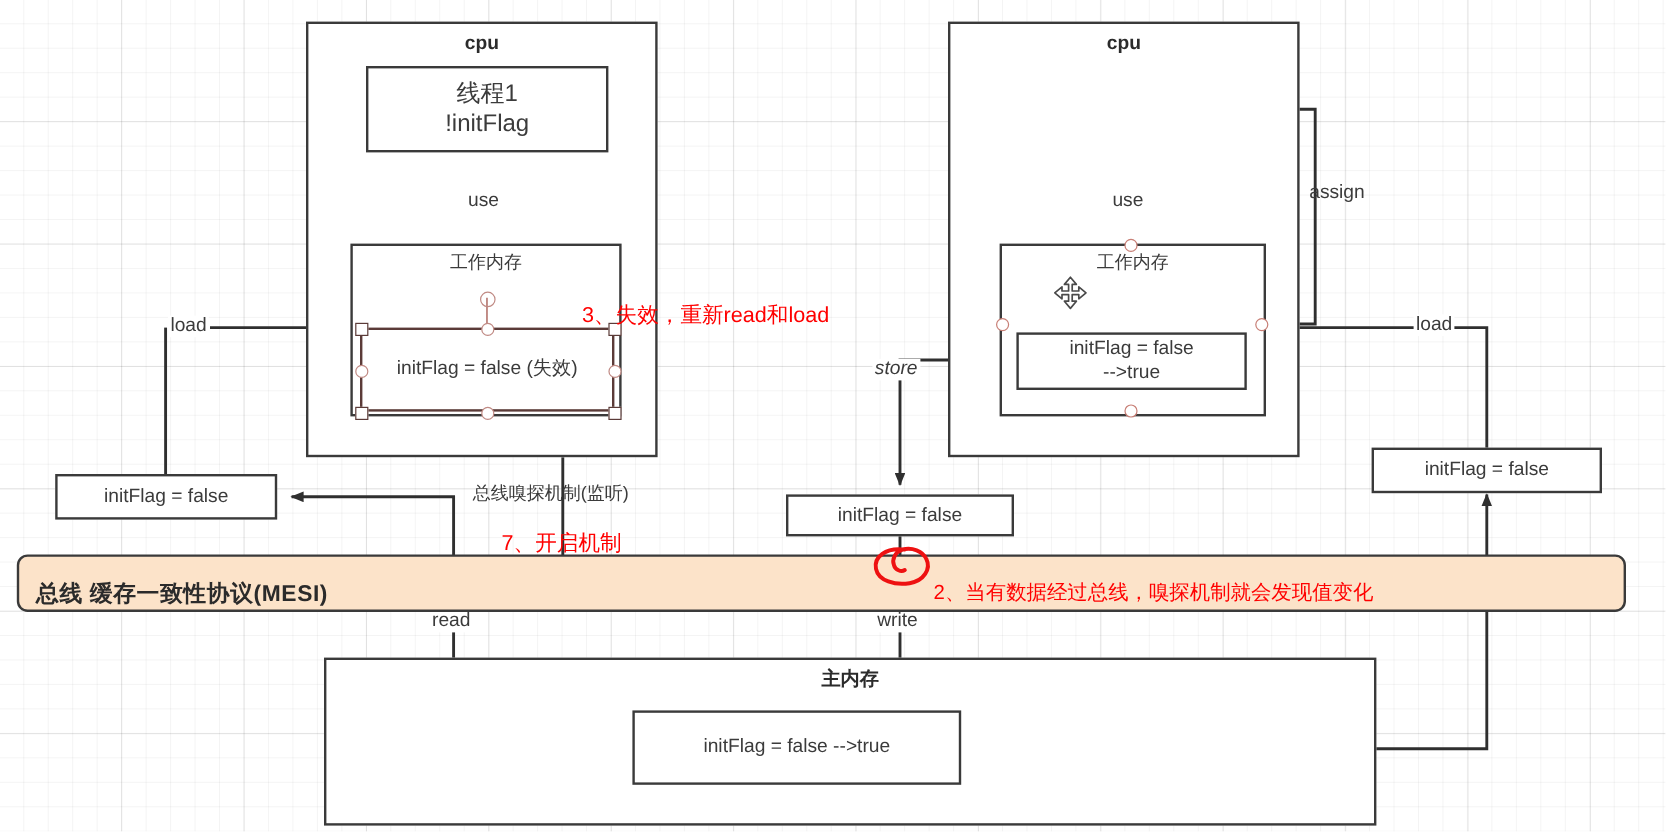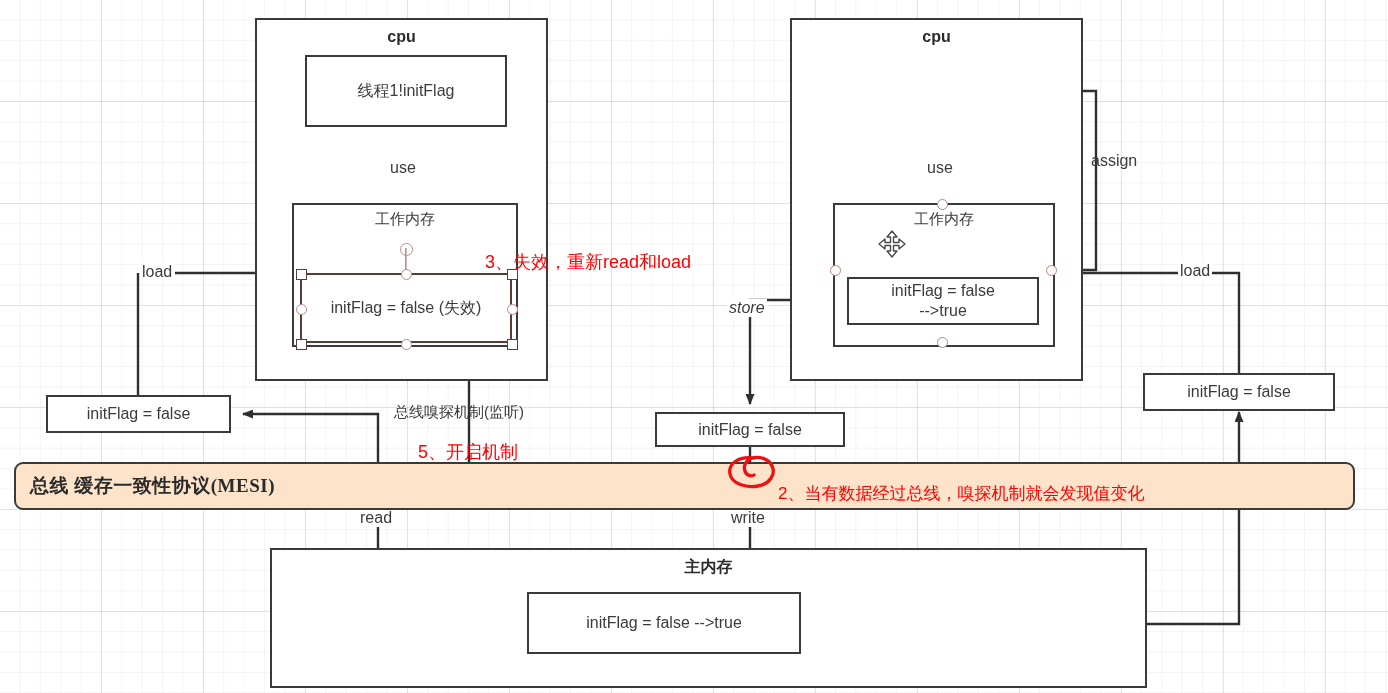--- a/index.html
+++ b/index.html
@@ -26,21 +26,21 @@
   .box.top{align-items:flex-start;}
   .lbl{
     position:absolute;background:#ffffff;padding:0 2px;white-space:nowrap;
     color:#3b3b3b;line-height:1.1;
   }
   .lbl.nobg{background:transparent;}
   .red{color:#ff0000;white-space:nowrap;position:absolute;background:transparent;}
   .bus{
     position:absolute;box-sizing:border-box;background:#fce3c9;
     border:2.6px solid #3a3a3a;border-radius:9px;
-    display:flex;align-items:center;font-family:Liberation Serif, serif;
+    display:flex;align-items:flex-end;
   }
   .bus-title{font-weight:bold;font-size:19px;color:#2b2b2b;margin-left:14px;letter-spacing:.5px;}
   .title{font-weight:bold;font-size:16px;color:#2b2b2b;width:100%;text-align:center;margin-top:7px;}
   .subtitle{font-size:15px;color:#3b3b3b;width:100%;text-align:center;margin-top:5px;}
   .hsq{position:absolute;width:9px;height:9px;background:#fff;border:1.5px solid #5b3b38;}
   .hci{position:absolute;width:9px;height:9px;border-radius:50%;background:#fff;border:1.5px solid #c08a84;}
   .rotci{position:absolute;width:11px;height:11px;border-radius:50%;background:#fff;border:1.6px solid #c08a84;}
   .anchor{position:absolute;width:9px;height:9px;border-radius:50%;background:#fff;border:1.6px solid #c87f76;}
 </style>
 </head>
@@ -79,21 +79,21 @@
       <path d="M1239,378 L1239,273 L1060,273" marker-end="url(#ar)"></path>
 
       <path d="M800,624 L1239,624 L1239,412" marker-end="url(#ar)"></path>
     </g>
   </svg>
 
   <div class="box top" style="left:255px;top:18px;width:293px;height:363px;">
     <div class="title">cpu</div>
   </div>
 
-  <div class="box" style="left:305px;top:55px;width:202px;height:72px;flex-direction:row;font-size:16px;">
+  <div class="box" style="left:305px;top:55px;width:202px;height:72px;flex-direction:column;font-size:20px;">
     <div>线程1</div>
     <div>!initFlag</div>
   </div>
   <div class="lbl" style="left:388px;top:159px;font-size:16px;">use</div>
 
   <div class="box top" style="left:292px;top:203px;width:226px;height:144px;">
     <div class="subtitle">工作内存</div>
   </div>
 
   <div class="box" style="left:300px;top:273px;width:212px;height:70px;font-size:16px;border-color:#5b3b38;">initFlag = false (失效)</div>
@@ -150,21 +150,21 @@
 
   <div class="bus" style="left:14px;top:462px;width:1341px;height:48px;">
     <span class="bus-title">总线  缓存一致性协议(MESI)</span>
   </div>
 
   <div class="box top" style="left:270px;top:548px;width:877px;height:140px;">
     <div class="title">主内存</div>
   </div>
   <div class="box" style="left:527px;top:592px;width:274px;height:62px;font-size:16px;">initFlag = false --&gt;true</div>
 
-  <div class="red" style="left:418px;top:440px;font-size:18px;">5、开启机制</div>
+  <div class="red" style="left:418px;top:440px;font-size:18px;">7、开启机制</div>
   <div class="red" style="left:778px;top:482px;font-size:17px;">2、当有数据经过总线，嗅探机制就会发现值变化</div>
   <div class="red" style="left:485px;top:250px;font-size:18px;">3、失效，重新read和load</div>
 
   <svg style="position:absolute;left:724px;top:452px;width:58px;height:40px;" viewBox="0 0 58 40">
     <path d="M30 6 C14 4 4 12 6 22 C8 32 22 36 34 34 C46 32 52 22 48 14 C45 7 36 4 28 6 C22 8 19 14 21 19 C22 23 27 25 30 23" fill="none" stroke="#ee1111" stroke-width="3.3" stroke-linecap="round"></path>
   </svg>
 
 </div>
 
 </body></html>

